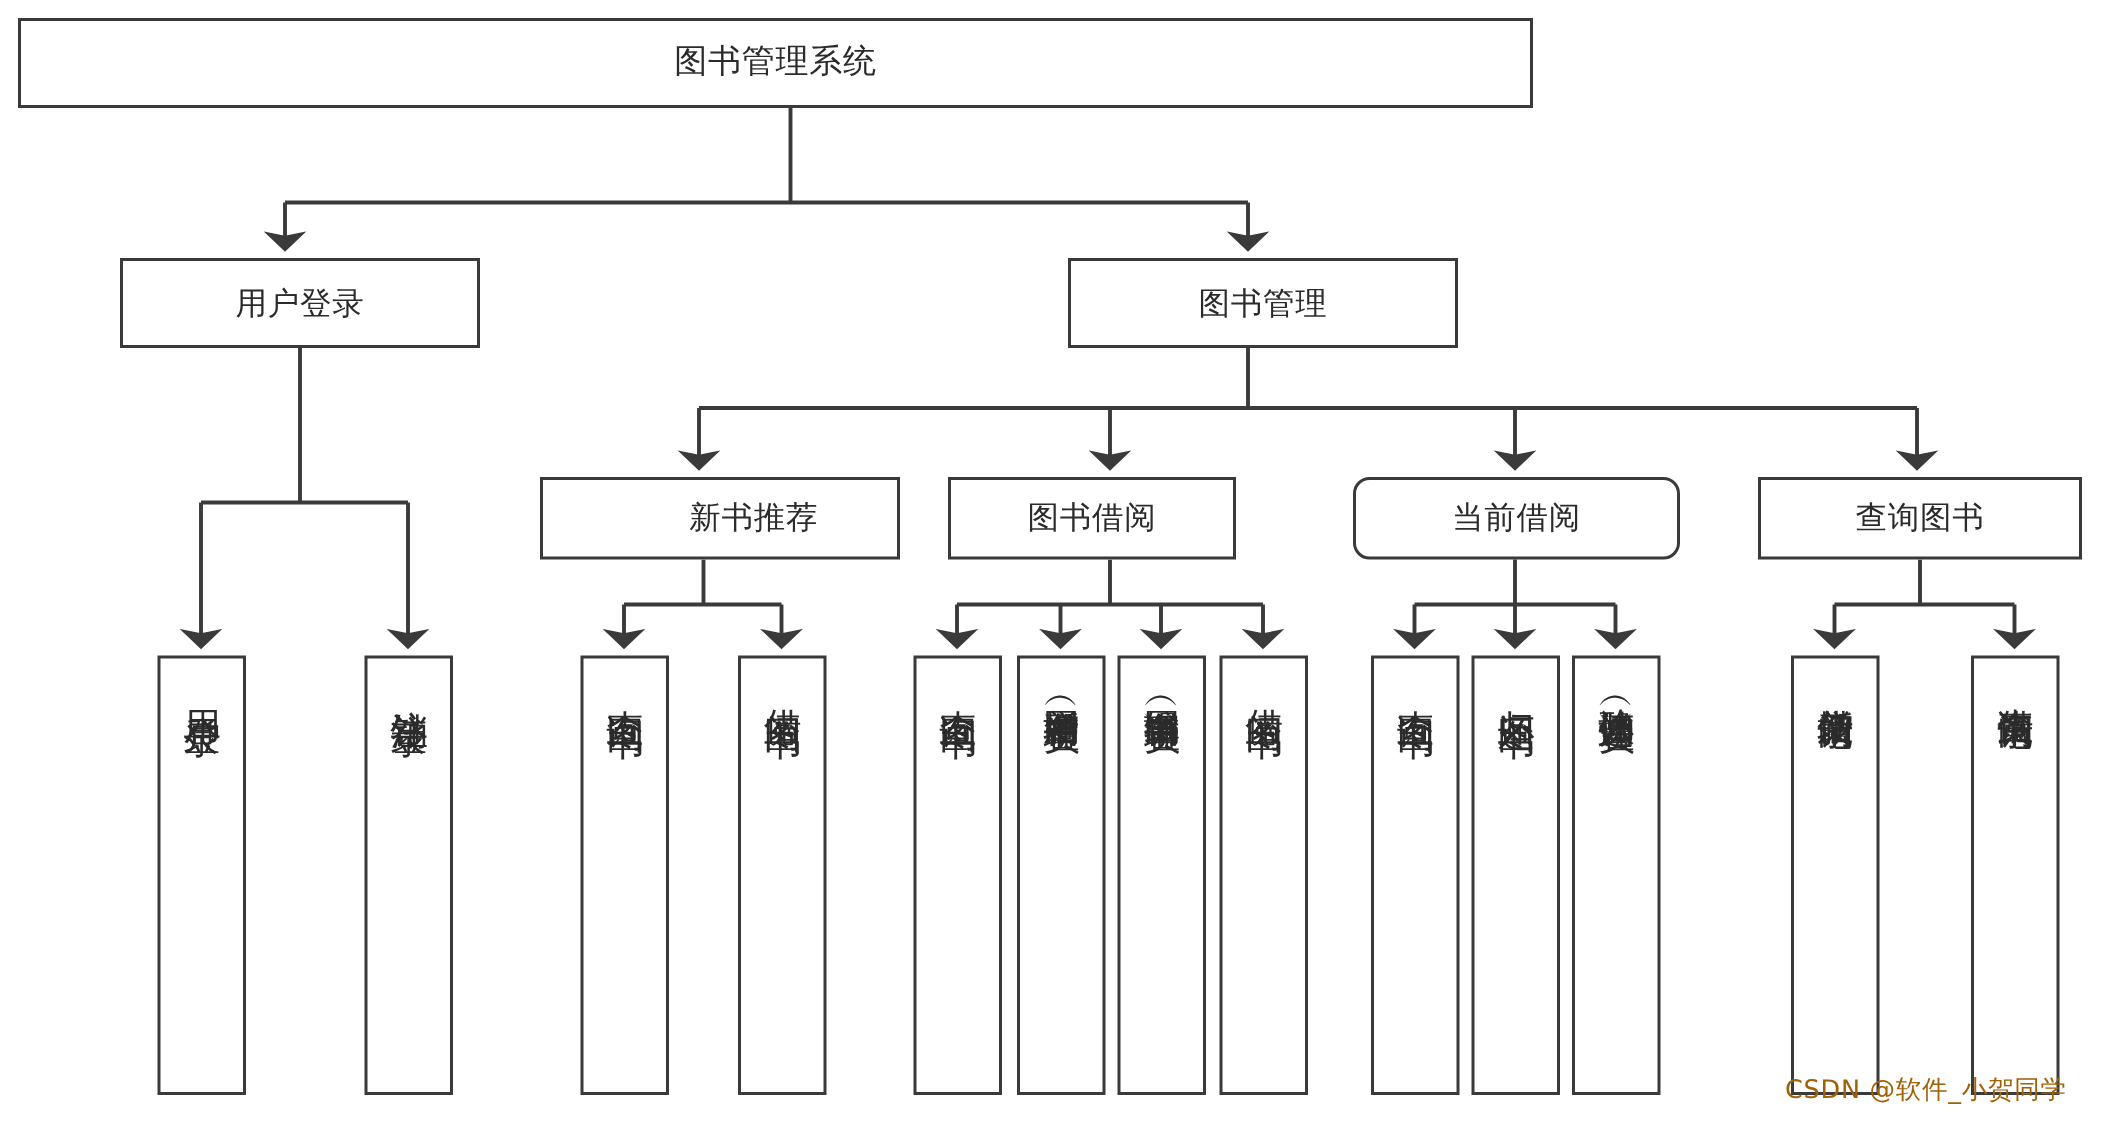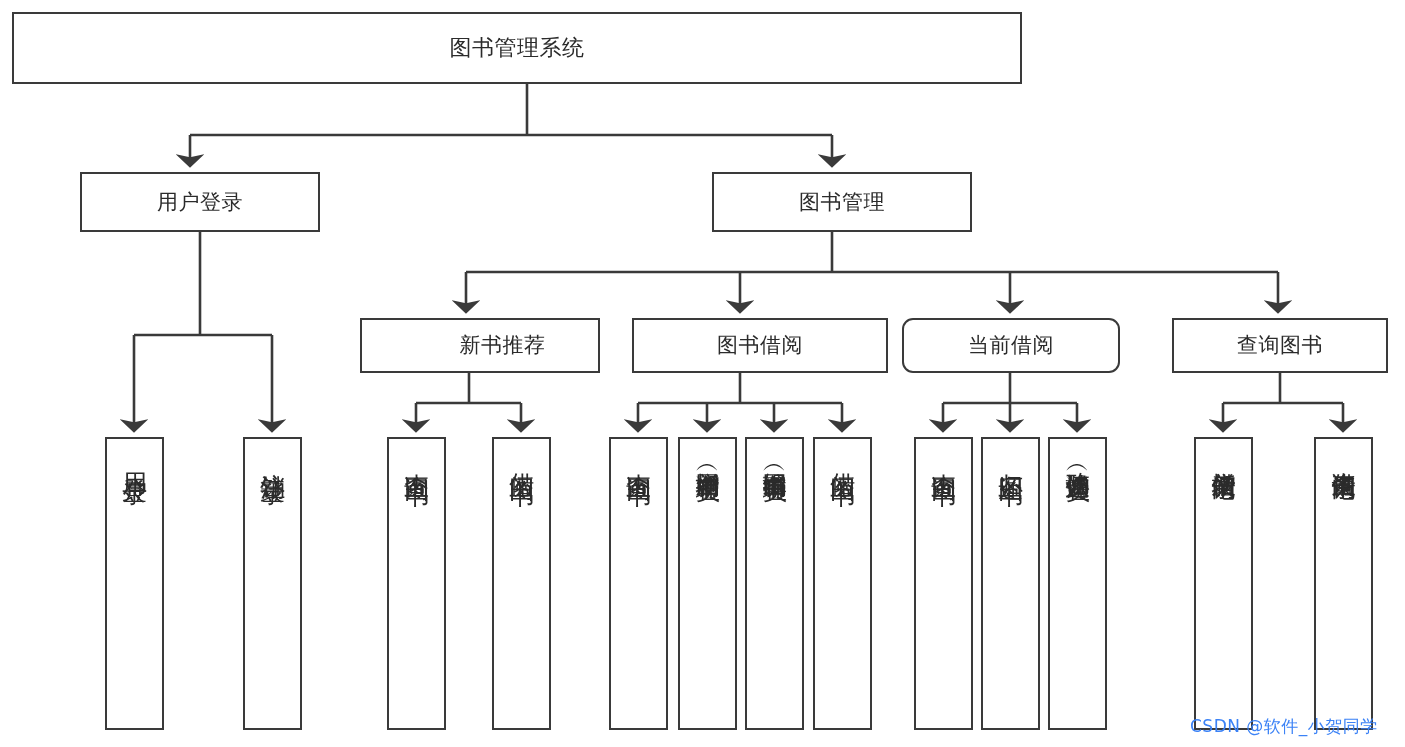--- a/index.html
+++ b/index.html
@@ -63,21 +63,21 @@
     letter-spacing: 3px;
     white-space: nowrap;
   }
   .node.v.tall .label {
     font-size: 24px;
     letter-spacing: 1px;
   }
   .watermark {
     position: absolute;
     font-size: 17px;
-    color: #3b82f6;
+    color: #a16207;
     white-space: nowrap;
     letter-spacing: 0.5px;
   }
 </style>
 </head>
 <body>
 
 <div id="diagram-root">
 
   <svg id="wire-layer" viewBox="0 0 1405 747" width="1405" height="747">
@@ -124,35 +124,35 @@
       <path d="M1010,403 L1010,425" marker-end="url(#arrowhead)"></path>
       <path d="M1077,403 L1077,425" marker-end="url(#arrowhead)"></path>
 
       <path d="M1280,373 L1280,403"></path>
       <path d="M1223,403 L1343,403"></path>
       <path d="M1223,403 L1223,425" marker-end="url(#arrowhead)"></path>
       <path d="M1343,403 L1343,425" marker-end="url(#arrowhead)"></path>
     </g>
   </svg>
 
-  <div class="node h root" style="left:12px; top:12px; width:1010px; height:72px;">
+  <div class="node h root" style="left:12px; top:12px; width:1010px; height:60px;">
     <span class="label">图书管理系统</span>
   </div>
 
   <div class="node h" style="left:80px; top:172px; width:240px; height:60px;">
     <span class="label">用户登录</span>
   </div>
   <div class="node h" style="left:712px; top:172px; width:260px; height:60px;">
     <span class="label">图书管理</span>
   </div>
 
   <div class="node h" style="left:360px; top:318px; width:240px; height:55px;padding-left:45px;">
     <span class="label">新书推荐</span>
   </div>
-  <div class="node h" style="left:632px; top:318px; width:256px; height:55px;">
+  <div class="node h" style="left:632px; top:318px; width:192px; height:55px;">
     <span class="label">图书借阅</span>
   </div>
   <div class="node h" style="left:902px; top:318px; width:218px; height:55px;border-radius:11px;">
     <span class="label">当前借阅</span>
   </div>
   <div class="node h" style="left:1172px; top:318px; width:216px; height:55px;">
     <span class="label">查询图书</span>
   </div>
 
   <div class="node v" style="left:105px; top:437px; width:59px; height:293px;">

